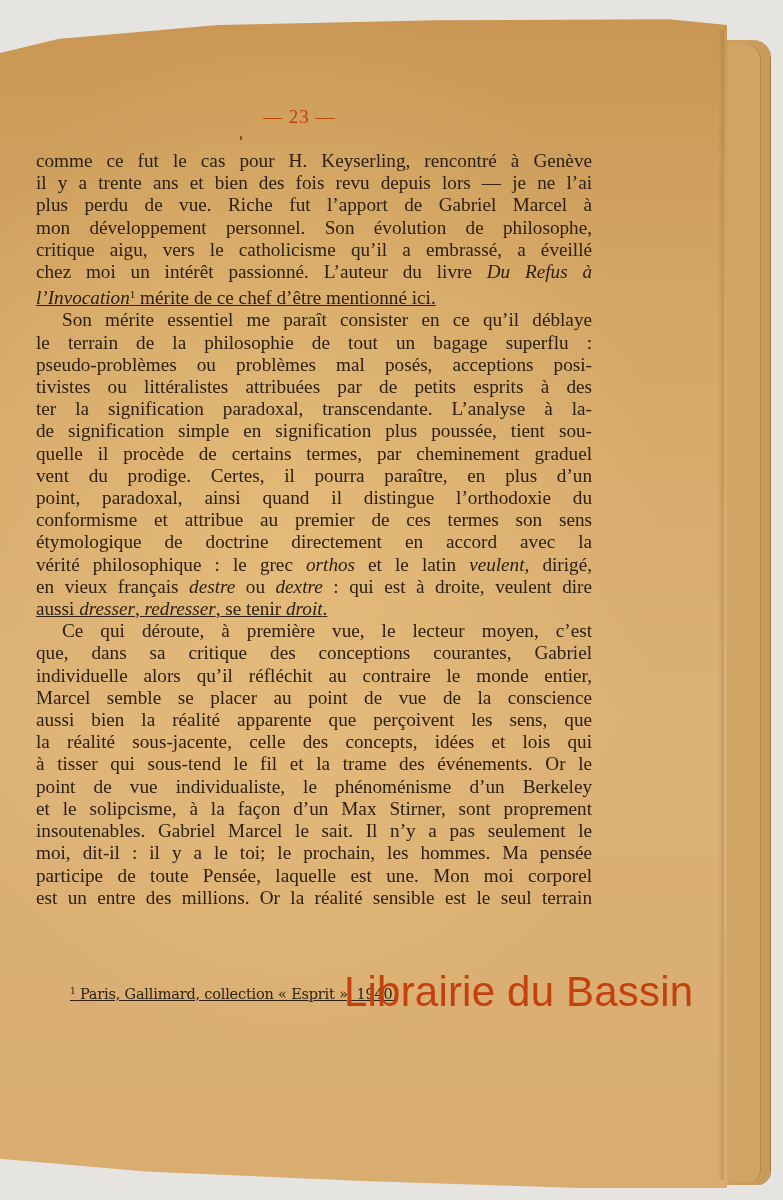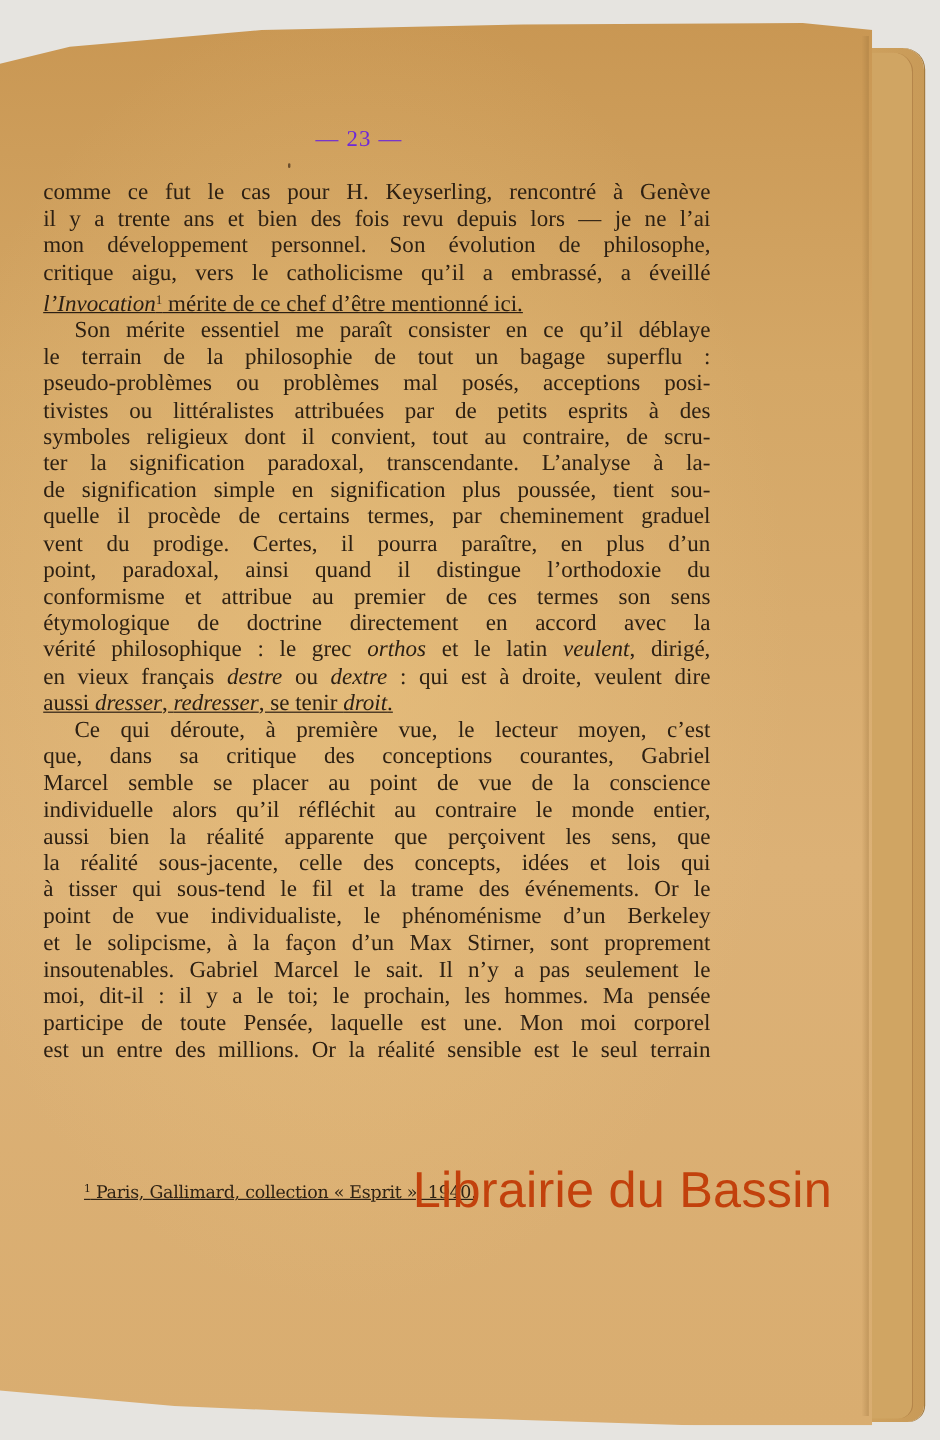--- a/index.html
+++ b/index.html
@@ -54,21 +54,21 @@
       top: 30px;
       width: 6px;
       height: 1150px;
       background: linear-gradient(90deg, rgba(150,110,55,0.0), rgba(150,110,55,0.35));
     }
     .page-number {
       position: absolute;
       left: 263px;
       top: 106px;
       font-size: 19px;
-      color: #6d28d9;
+      color: #c2410c;
       letter-spacing: 1px;
     }
     .body-text {
       position: absolute;
       left: 36px;
       top: 150px;
       width: 556px;
       color: #2d2013;
       font-size: 19.2px;
       line-height: 22.2px;
@@ -129,42 +129,43 @@
 <div class="page"></div>
 <div class="page-inner-edge"></div>
 
 <div class="mark"></div>
 
 <div class="page-number">— 23 —</div>
 
 <div class="body-text" id="body-text">
     <span class="line"><span>comme ce fut le cas pour H. Keyserling, rencontré à Genève</span></span>
     <span class="line"><span>il y a trente ans et bien des fois revu depuis lors — je ne l’ai</span></span>
+    <span class="line"><span>plus perdu de vue. Riche fut l’apport de Gabriel Marcel à</span></span>
     <span class="line"><span>mon développement personnel. Son évolution de philosophe,</span></span>
     <span class="line"><span>critique aigu, vers le catholicisme qu’il a embrassé, a éveillé</span></span>
+    <span class="line"><span>chez moi un intérêt passionné. L’auteur du livre </span><i>Du Refus à</i></span>
     <span class="line last"><i>l’Invocation</i><sup>1</sup><span> mérite de ce chef d’être mentionné ici.</span></span>
     <span class="line ind"><span>Son mérite essentiel me paraît consister en ce qu’il déblaye</span></span>
     <span class="line"><span>le terrain de la philosophie de tout un bagage superflu :</span></span>
     <span class="line"><span>pseudo-problèmes ou problèmes mal posés, acceptions posi-</span></span>
     <span class="line"><span>tivistes ou littéralistes attribuées par de petits esprits à des</span></span>
-    <span class="line"><span>symboles religieux dont il convient, tout au contraire, de scru-</span></span>
     <span class="line"><span>ter la signification paradoxal, transcendante. L’analyse à la-</span></span>
     <span class="line"><span>de signification simple en signification plus poussée, tient sou-</span></span>
     <span class="line"><span>quelle il procède de certains termes, par cheminement graduel</span></span>
     <span class="line"><span>vent du prodige. Certes, il pourra paraître, en plus d’un</span></span>
     <span class="line"><span>point, paradoxal, ainsi quand il distingue l’orthodoxie du</span></span>
     <span class="line"><span>conformisme et attribue au premier de ces termes son sens</span></span>
     <span class="line"><span>étymologique de doctrine directement en accord avec la</span></span>
     <span class="line"><span>vérité philosophique : le grec </span><i>orthos</i><span> et le latin </span><i>veulent</i><span>, dirigé,</span></span>
     <span class="line"><span>en vieux français </span><i>destre</i><span> ou </span><i>dextre</i><span> : qui est à droite, veulent dire</span></span>
     <span class="line last"><span>aussi </span><i>dresser</i><span>, </span><i>redresser</i><span>, se tenir </span><i>droit</i><span>.</span></span>
     <span class="line ind"><span>Ce qui déroute, à première vue, le lecteur moyen, c’est</span></span>
     <span class="line"><span>que, dans sa critique des conceptions courantes, Gabriel</span></span>
+    <span class="line"><span>individuelle alors qu’il réfléchit au contraire le monde entier,</span></span>
     <span class="line"><span>Marcel semble se placer au point de vue de la conscience</span></span>
-    <span class="line"><span>individuelle alors qu’il réfléchit au contraire le monde entier,</span></span>
     <span class="line"><span>aussi bien la réalité apparente que perçoivent les sens, que</span></span>
     <span class="line"><span>la réalité sous-jacente, celle des concepts, idées et lois qui</span></span>
     <span class="line"><span>à tisser qui sous-tend le fil et la trame des événements. Or le</span></span>
     <span class="line"><span>point de vue individualiste, le phénoménisme d’un Berkeley</span></span>
     <span class="line"><span>et le solipcisme, à la façon d’un Max Stirner, sont proprement</span></span>
     <span class="line"><span>insoutenables. Gabriel Marcel le sait. Il n’y a pas seulement le</span></span>
     <span class="line"><span>moi, dit-il : il y a le toi; le prochain, les hommes. Ma pensée</span></span>
     <span class="line"><span>participe de toute Pensée, laquelle est une. Mon moi corporel</span></span>
     <span class="line"><span>est un entre des millions. Or la réalité sensible est le seul terrain</span></span>
   </div>

